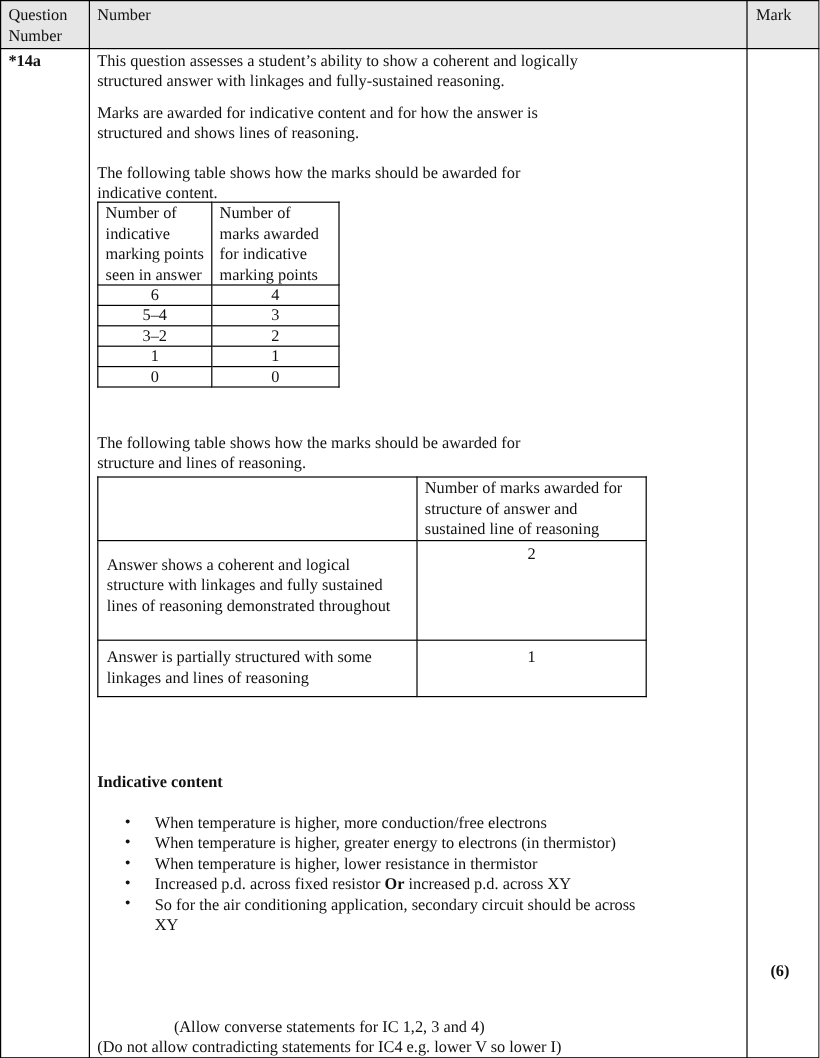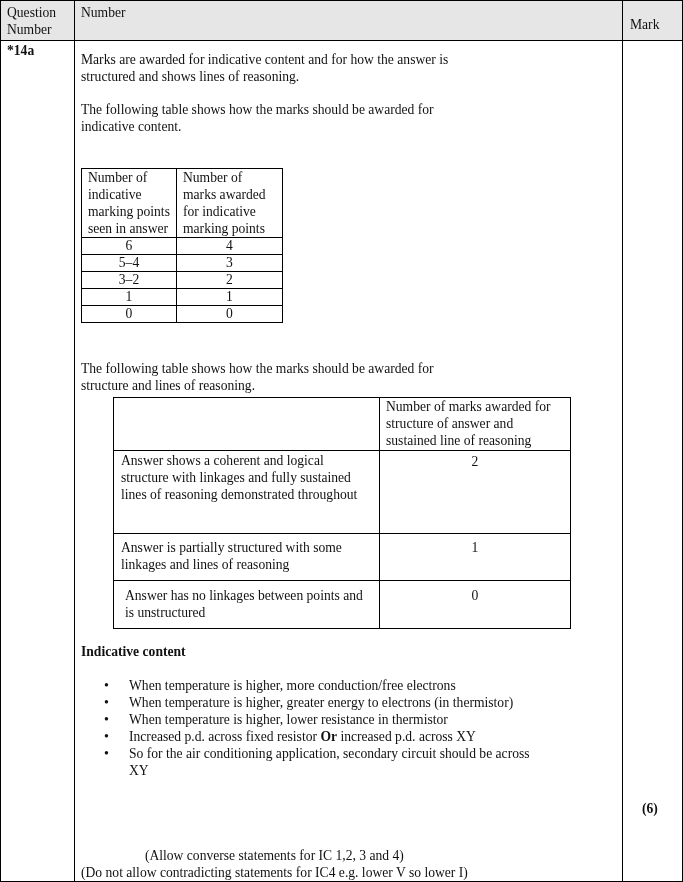--- a/index.html
+++ b/index.html
@@ -6,36 +6,36 @@
   html, body { width: 683px; height: 882px; background: #ffffff; overflow: hidden; }
   body { font-family: "Liberation Serif", "DejaVu Serif", serif; font-size: 13.6px; color: #111; line-height: 17px; position: relative; }
 
   .outer { position: absolute; left: 0; top: 0; width: 683px; height: 882px; border: 1.3px solid #000; }
   .vline { position: absolute; top: 0; bottom: 0; width: 0; border-left: 1.3px solid #000; }
   .hline { position: absolute; left: 0; right: 0; height: 0; border-top: 1.3px solid #000; }
   .header-bg { position: absolute; left: 0; top: 0; width: 683px; height: 40px; background: #e6e6e6; }
 
   .hdr-q { position: absolute; left: 7px; top: 4px; width: 64px; line-height: 17px; }
   .hdr-a { position: absolute; left: 81px; top: 4px; }
-  .hdr-m { position: absolute; left: 630px; top: 16px; }
+  .hdr-m { position: absolute; left: 630px; top: 4px; }
 
   .qnum { position: absolute; left: 7px; top: 42px; font-weight: bold; }
 
   .ans { position: absolute; left: 81px; top: 42px; width: 530px; }
   .para { margin-bottom: 0; }
 
   table.t { border-collapse: collapse; position: absolute; }
   table.t td { border: 1.2px solid #000; vertical-align: top; padding: 0 6px; line-height: 17px; }
 
   #t1 { left: 81px; top: 168px; }
   #t1 td.c1 { width: 95px; }
   #t1 td.c2 { width: 106px; }
   #t1 td.num { text-align: center; padding: 0; height: 17px; line-height: 16px; }
 
-  #t2 { left: 81px; top: 397px; margin-left: 32px; }
+  #t2 { left: 81px; top: 397px; }
   #t2 td.c1 { width: 266px; padding-left: 7px; }
   #t2 td.c2 { width: 191px; }
   #t2 td.num { text-align: center; }
 
   .indic-title { position: absolute; left: 81px; top: 643px; font-weight: bold; }
   ul.bullets { position: absolute; left: 81px; top: 677px; list-style: none; width: 460px; }
   ul.bullets li { position: relative; padding-left: 48px; line-height: 17px; }
   ul.bullets li::before { content: "\2022"; position: absolute; left: 23px; top: 0; font-size: 14px; }
   .notes { position: absolute; left: 81px; top: 847px; line-height: 17px; text-align: center; }
   .mark-val { position: absolute; left: 642px; top: 800px; font-weight: bold; }
@@ -50,20 +50,21 @@
 <div class="vline" style="left:622px"></div>
 <div class="hline" style="top:40px"></div>
 
 <div class="hdr-q">Question Number</div>
 <div class="hdr-a">Number</div>
 <div class="hdr-m">Mark</div>
 
 <div class="qnum">*14a</div>
 
 <div class="ans">
+  <p class="para" style="width:450px">This question assesses a student’s ability to show a coherent and logically structured answer with linkages and fully-sustained reasoning.</p>
   <p class="para" style="width:410px; margin-top:9px">Marks are awarded for indicative content and for how the answer is structured and shows lines of reasoning.</p>
   <p class="para" style="width:400px; margin-top:16px">The following table shows how the marks should be awarded for indicative content.</p>
 </div>
 
 <table class="t" id="t1">
   <tbody>
       <tr>
     <td class="c1">Number of indicative marking points seen in answer</td>
     <td class="c2">Number of marks awarded for indicative marking points</td>
   </tr>
@@ -92,30 +93,26 @@
 
 <p style="position:absolute; left:81px; top:360px; width:400px;">The following table shows how the marks should be awarded for structure and lines of reasoning.</p>
 
 <table class="t" id="t2">
   <tbody>
       <tr>
     <td class="c1" style="height:53px"></td>
     <td class="c2">Number of marks awarded for structure of answer and sustained line of reasoning</td>
   </tr>
   <tr>
-    <td class="c1" style="height:83px; padding-top:1px">Answer shows a coherent and logical structure with linkages and fully sustained lines of reasoning demonstrated throughout</td>
+    <td class="c1" style="height:83px; padding-top:11px">Answer shows a coherent and logical structure with linkages and fully sustained lines of reasoning demonstrated throughout</td>
     <td class="c2 num" style="padding-top:2px">2</td>
   </tr>
   <tr>
     <td class="c1" style="height:47px; padding-top:5px">Answer is partially structured with some linkages and lines of reasoning</td>
     <td class="c2 num" style="padding-top:5px">1</td>
-  </tr>
-  <tr>
-    <td class="c1" style="height:48px; padding-top:6px; padding-left:11px">Answer has no linkages between points and is unstructured</td>
-    <td class="c2 num" style="padding-top:6px">0</td>
   </tr>
 </tbody>
   </table>
 
 <div class="indic-title">Indicative content</div>
 
 <ul class="bullets">
   <li><span>When temperature is higher, more conduction/free electrons</span></li>
   <li><span>When temperature is higher, greater energy to electrons (in thermistor)</span></li>
   <li><span>When temperature is higher, lower resistance in thermistor</span></li>

